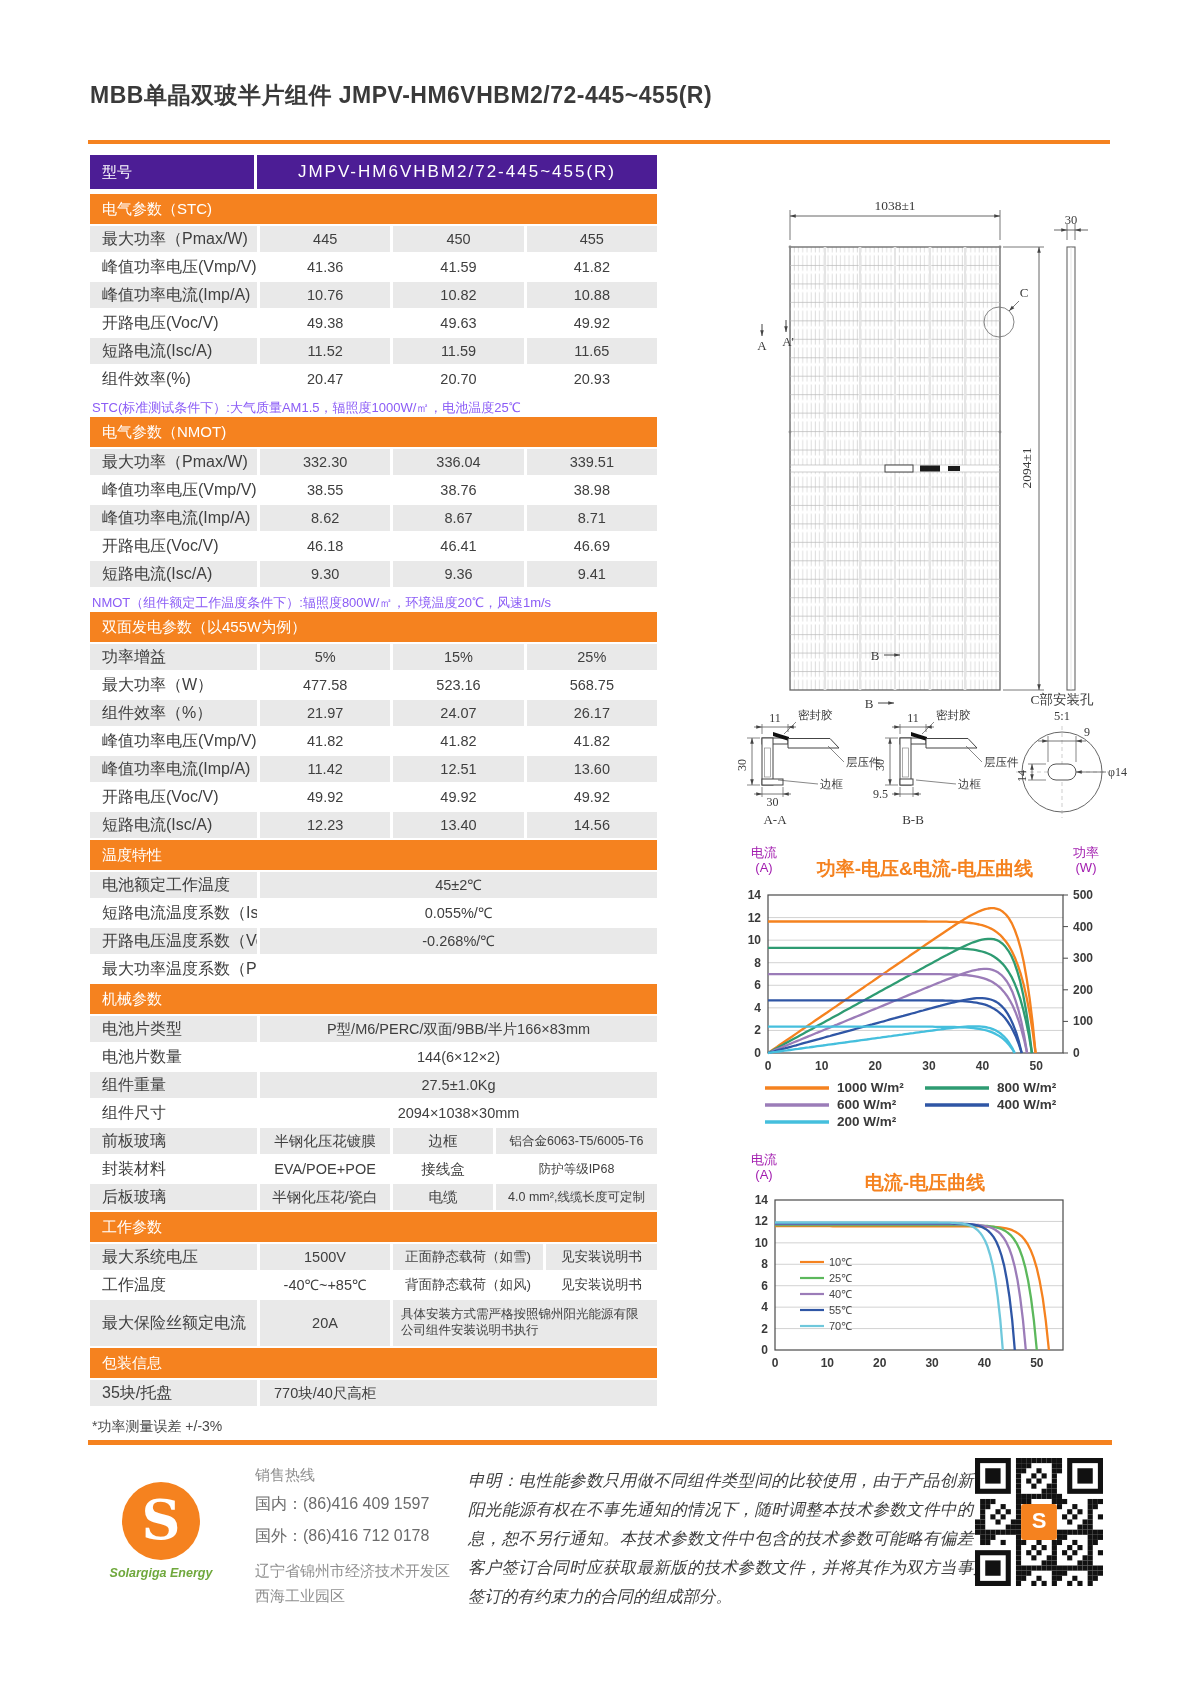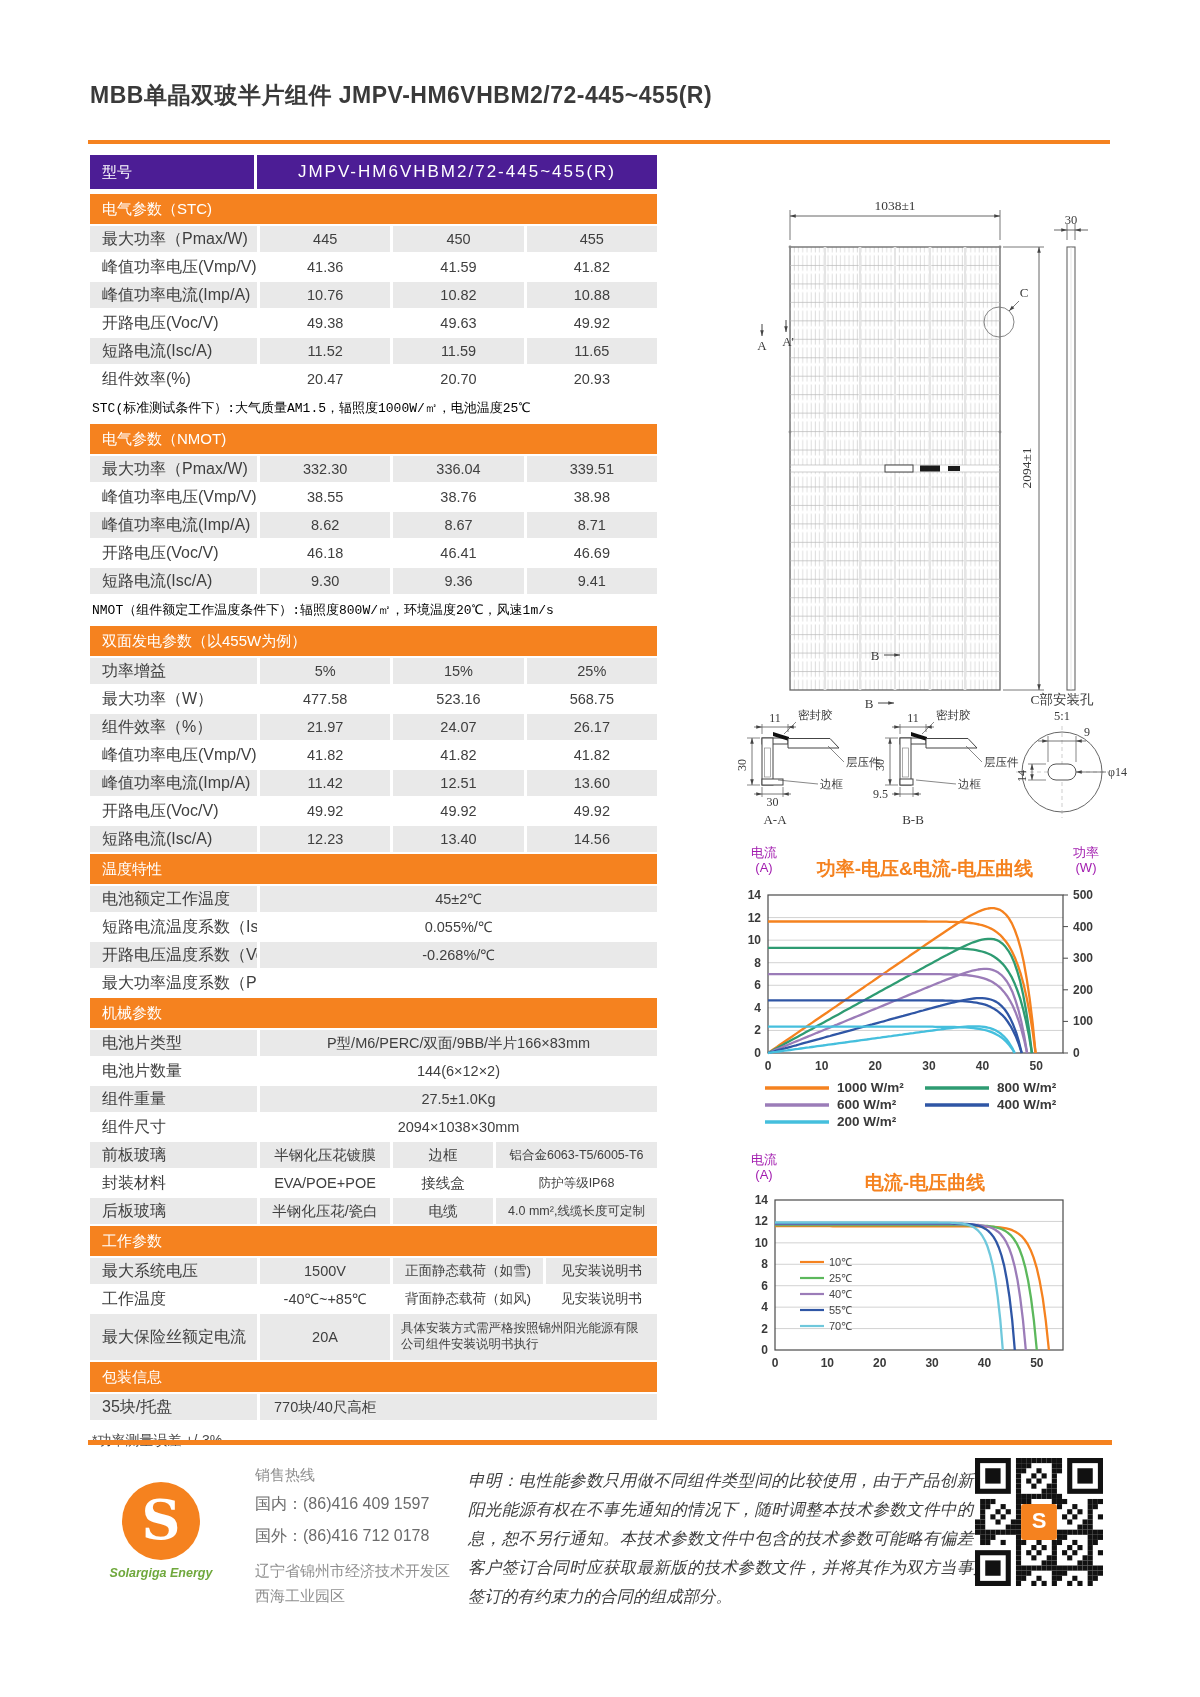--- a/index.html
+++ b/index.html
@@ -11,21 +11,21 @@
   #title-rule{left:88px;top:140px;width:1022px;height:4px;}
   .accent-bg{background:#F5821F;}
   
   #left-col{left:90px;top:155px;width:567px;}
   .model-row{display:flex;gap:3px;margin-bottom:5px;}
   .model-row>div{background:#4c1d95;color:#fff;height:34px;line-height:34px;}
   .model-label{width:164px;padding-left:12px;font-size:15px;box-sizing:border-box;}
   .model-value{flex:1;text-align:center;font-size:17px;letter-spacing:2px;}
   .sec-header{background:#F5821F;color:#fff;height:30px;line-height:30px;padding-left:12px;
               font-size:15px;margin-bottom:2px;}
-  .footnote{font-size:13px;color:#000000;padding:5px 0 7px 2px;font-family:Liberation Mono, monospace;}
+  .footnote{font-size:13px;color:#8b5cf6;padding:5px 0 0 2px;}
   .trow{display:flex;gap:3px;margin-bottom:2px;}
   .cell{height:26px;line-height:26px;font-size:14.5px;box-sizing:border-box;overflow:hidden;white-space:nowrap;}
   .trow.even .cell{background:#E9E9E9;}
   .trow.odd .cell{background:#fff;}
   .lbl{width:167px;padding-left:12px;font-size:16px;}
   .val{text-align:center;}
   .flex1{flex:1;}
   .fit{font-size:12.5px;}
   .tall .cell{height:46px;line-height:46px;}
   .note-cell{font-size:12.5px;line-height:15.5px !important;padding:7px 15px 0 8px;text-align:left;white-space:normal;}

